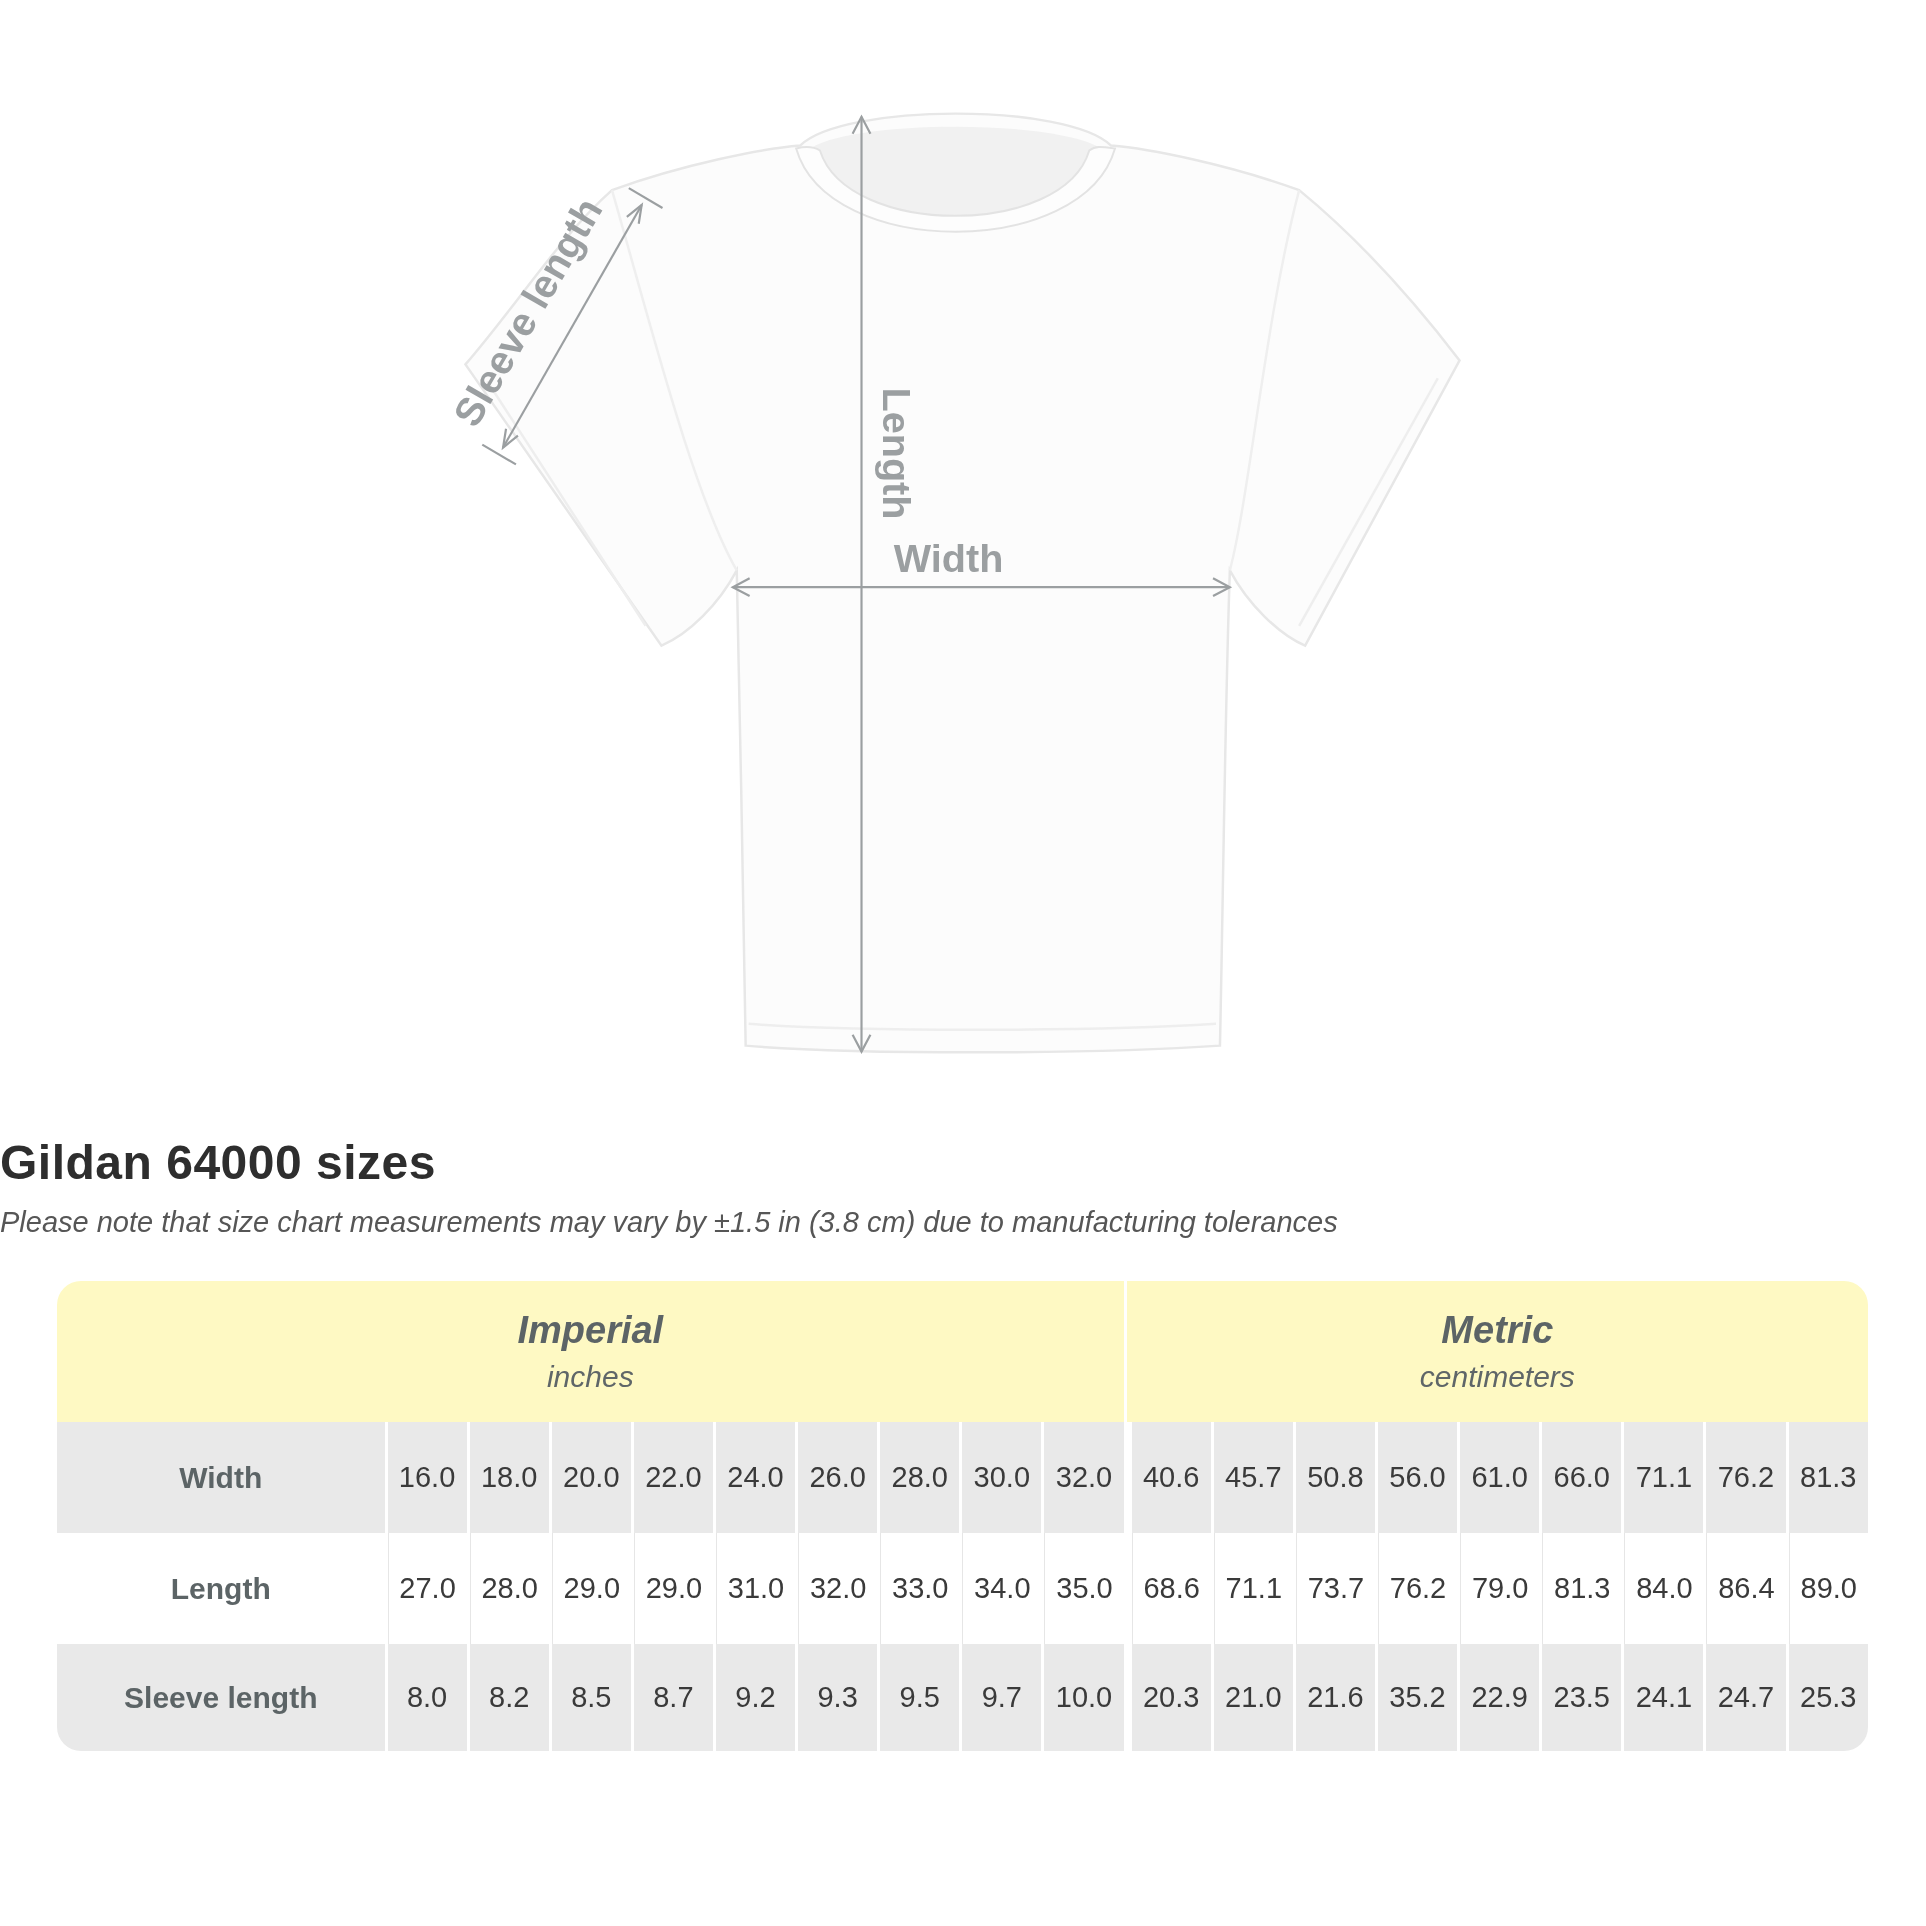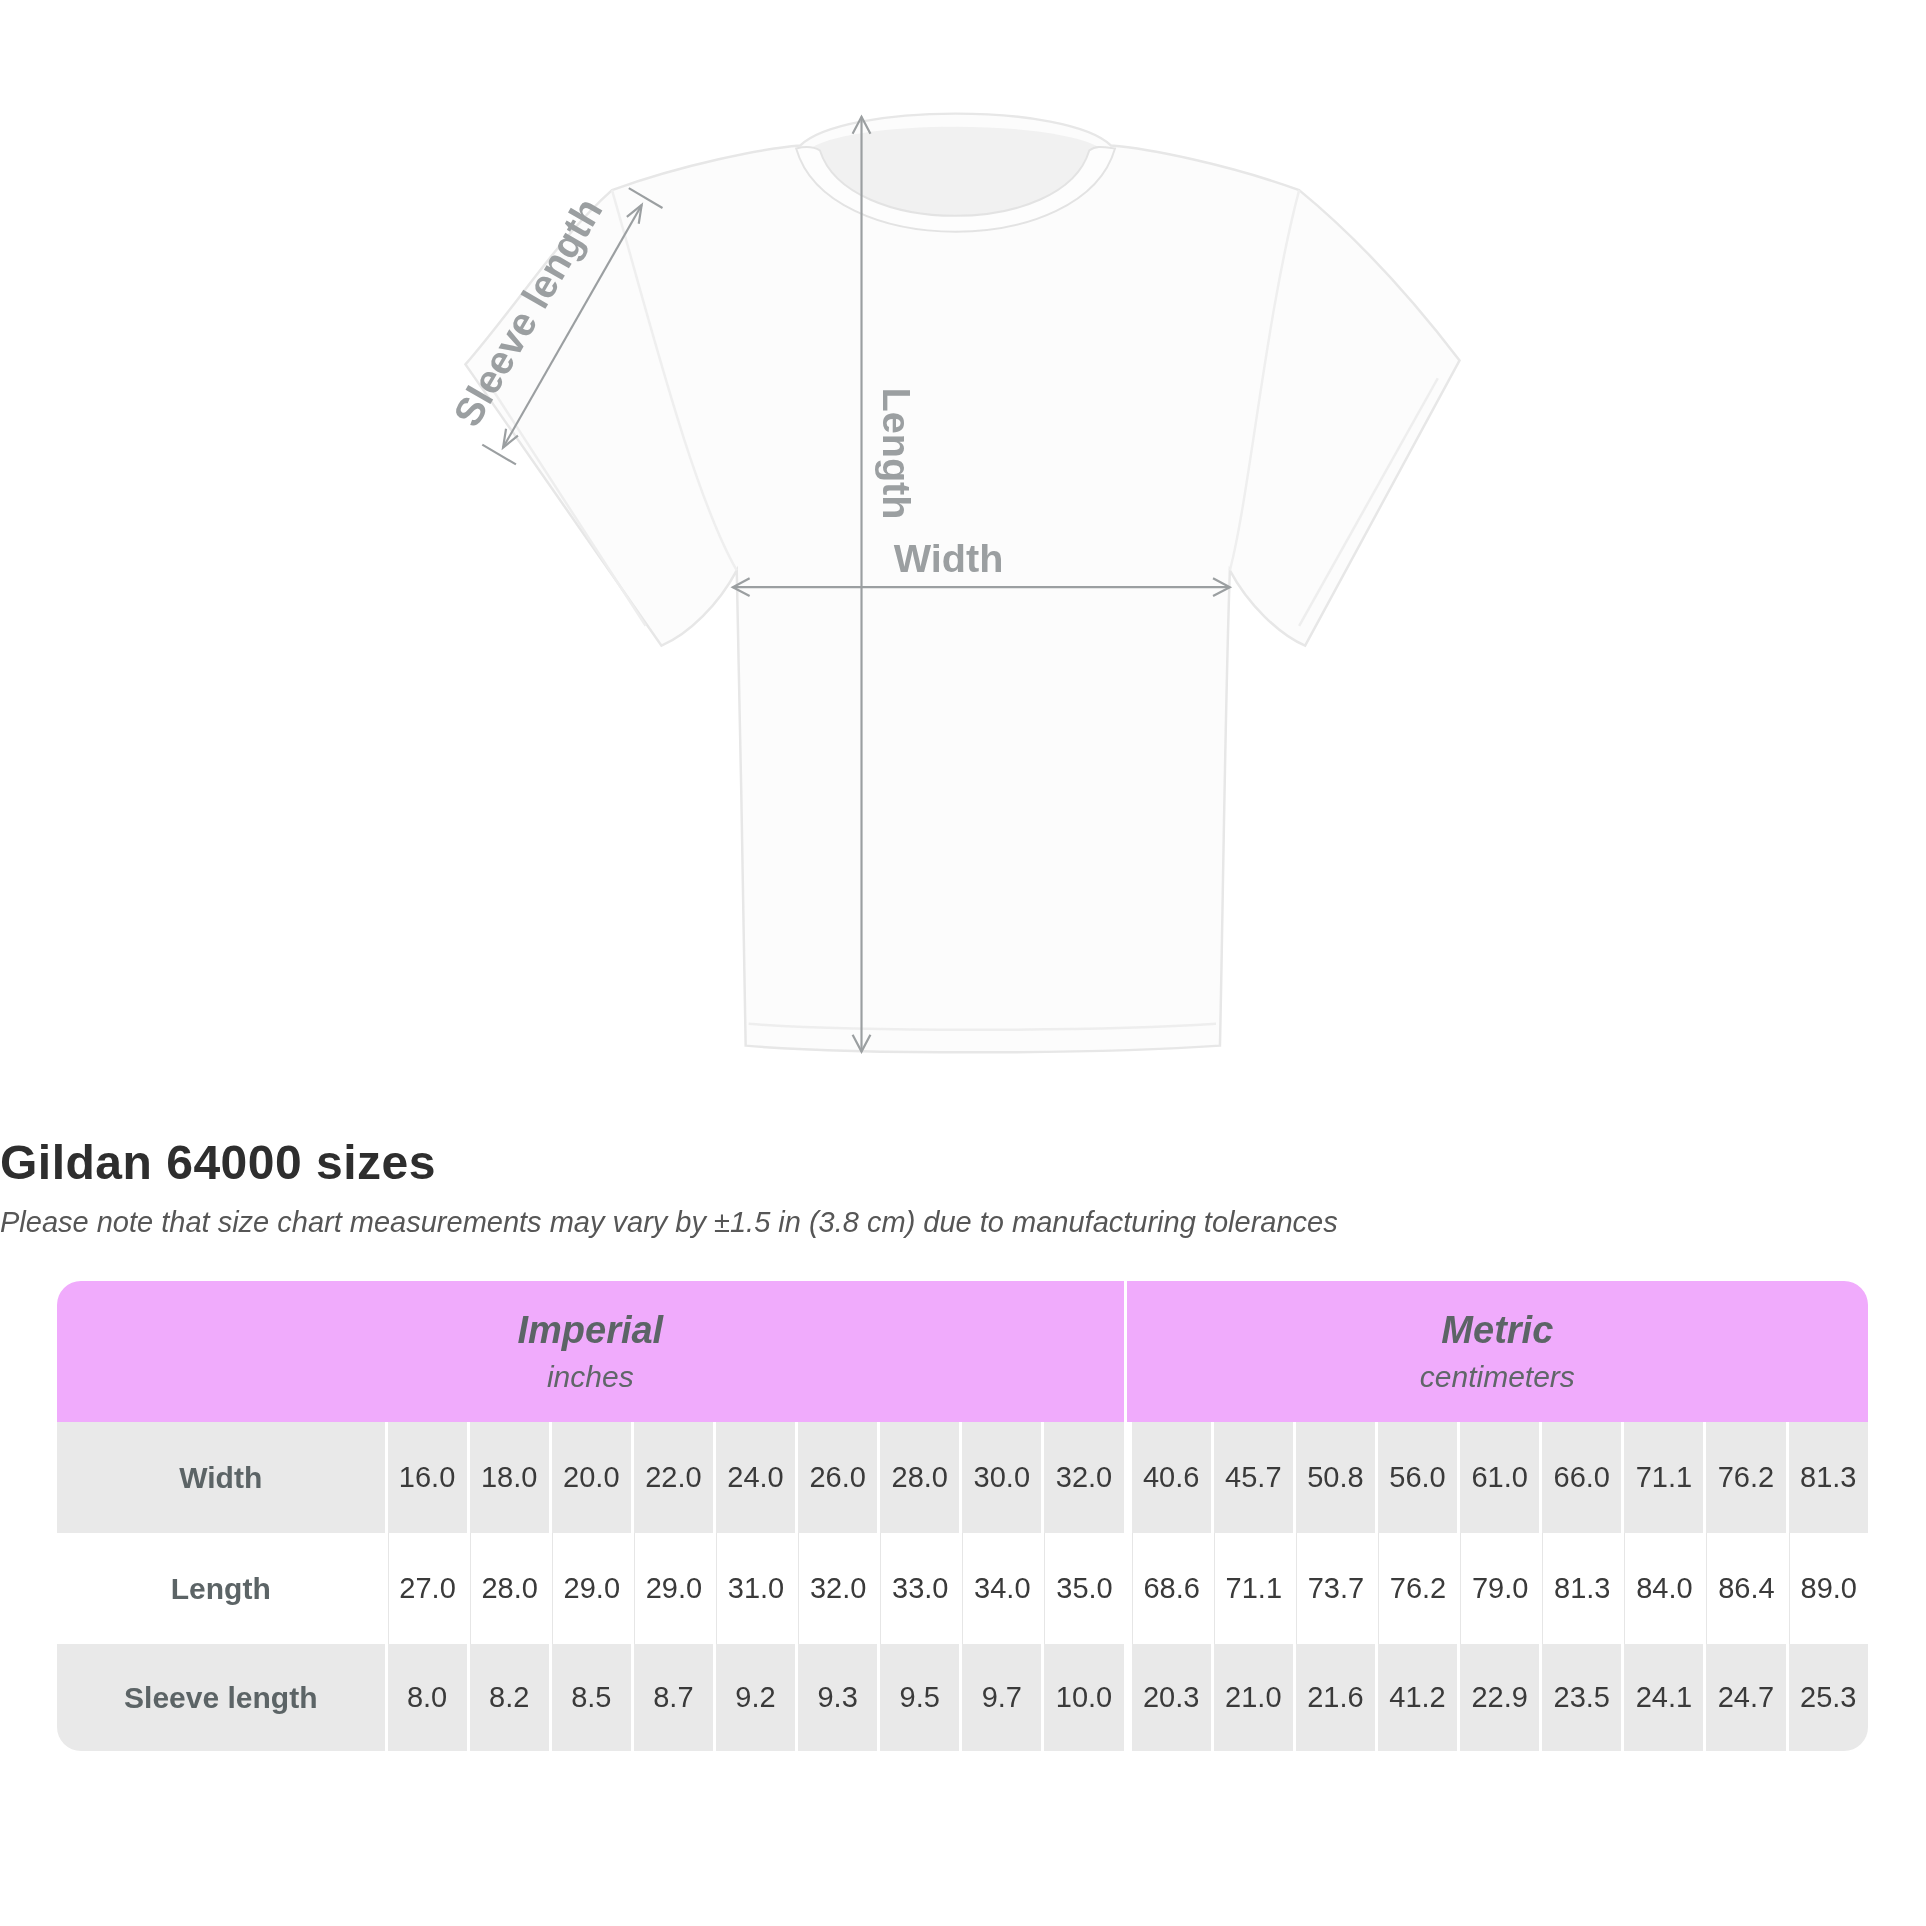--- a/index.html
+++ b/index.html
@@ -5,21 +5,21 @@
   html,body{margin:0;padding:0;background:#ffffff;}
   body{width:1927px;height:1927px;overflow:hidden;
        font-family:"Liberation Sans","DejaVu Sans",sans-serif;-webkit-font-smoothing:antialiased;}
   .diagram-wrap{width:1927px;height:1109px;position:relative;}
   .title{margin-top:26px;text-align:left;font-size:48px;font-weight:bold;color:#2e2e2e;letter-spacing:0.5px;}
   .subtitle{margin-top:16px;text-align:left;font-style:italic;font-size:29px;color:#565656;}
   .table-wrap{margin:42px 54px 0 54px;}
   table.size-table{width:1817px;table-layout:fixed;border-collapse:separate;border-spacing:3px 0;}
   td{text-align:center;vertical-align:middle;padding:0;}
   
-  td.band{background:#f0abfc;height:141px;}
+  td.band{background:#fef9c3;height:141px;}
   td.tl{border-top-left-radius:24px;}
   td.tr{border-top-right-radius:24px;}
   .grp-label{font-size:38px;font-weight:bold;font-style:italic;color:#5c6466;line-height:1.15;}
   .grp-unit{font-size:30px;font-style:italic;color:#5f6668;margin-top:8px;}
   
   tr.r-size td{height:109px;background:#ffffff;}
   td.sz{font-size:30px;font-weight:bold;color:#5c6466;}
   
   tr.r-gray td{background:#e9e9e9;}
   tr.r-white td{background:#ffffff;}
@@ -176,21 +176,21 @@
       <td class="v">8.7</td>
       <td class="v">9.2</td>
       <td class="v">9.3</td>
       <td class="v">9.5</td>
       <td class="v">9.7</td>
       <td class="v">10.0</td>
       <td class="spc"></td>
       <td class="v">20.3</td>
       <td class="v">21.0</td>
       <td class="v">21.6</td>
-      <td class="v">41.2</td>
+      <td class="v">35.2</td>
       <td class="v">22.9</td>
       <td class="v">23.5</td>
       <td class="v">24.1</td>
       <td class="v">24.7</td>
       <td class="v brc">25.3</td>
     </tr>
   </tbody>
     </table>
 </div>
 

